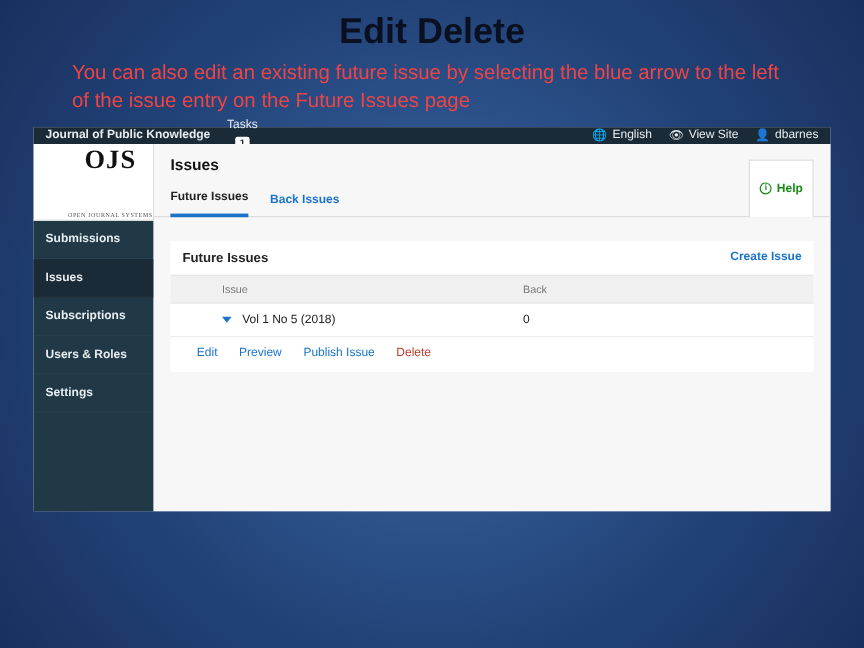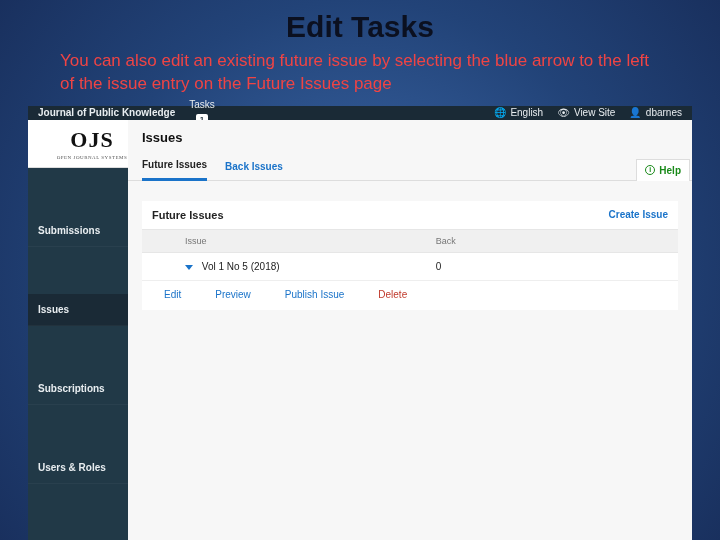--- a/index.html
+++ b/index.html
@@ -51,37 +51,36 @@
   .topbar .titem { margin-left: 14px; display:flex; align-items:center; gap:4px; cursor:pointer;}
   .topbar .icon { font-size:10px; }
   .body { flex:1; display:flex; }
   .sidebar {
     width: 100px;
     background: #213947;
     color: #e8edf0;
     display:flex; flex-direction:column;
   }
   .logo-box {
-    height: 48px;
+    height: 64px;
     background: #fff;
     color:#111;
-    display:flex; flex-direction:column; align-items:center; justify-content:center;
+    display:flex; flex-direction:column; align-items:center; justify-content:space-between;
     font-family: Georgia, 'Times New Roman', serif;
     border-bottom:1px solid #ddd;
     padding-left:28px;
   }
   .logo-text { font-size: 22px; font-weight:700; letter-spacing:1px; }
   .logo-sub { font-size:5px; letter-spacing:0.5px; color:#555; margin-top:2px;}
   .nav-item {
     padding: 10px 10px;
     font-size: 10px;
     font-weight:600;
     border-bottom: 1px solid rgba(255,255,255,0.04);
     cursor:pointer;
-    margin-top:47px;
   }
   .nav-item.active { background:#1a2a36; }
   .main {
     flex:1; background:#f7f7f7; position:relative;
     display:flex; flex-direction:column;
   }
   .page-h {
     padding: 10px 14px 4px 14px;
     font-size: 13px; font-weight:700; color:#111;
   }
@@ -89,23 +88,23 @@
     display:flex; gap:18px; padding: 4px 14px 0 14px;
     border-bottom:1px solid #ddd;
     align-items:flex-end;
     position:relative;
   }
   .tab {
     padding: 6px 0 8px 0; font-size:10px; font-weight:600; color:#1a73c9; cursor:pointer;
   }
   .tab.active { color:#222; border-bottom:3px solid #1a73c9; margin-bottom:-1px;}
   .help-tab {
-    position:absolute; right:2px; bottom:-1px;
+    position:absolute; right:14px; bottom:-1px;
     background:#fff; border:1px solid #ddd; border-bottom:none;
-    padding:5px 8px; font-size:10px; font-weight:600; color:#1a8a1a;
+    padding:18px 8px; font-size:10px; font-weight:600; color:#1a8a1a;
     display:flex; align-items:center; gap:4px; cursor:pointer;
   }
   .help-tab .hicon {
     width:10px;height:10px;border:1.5px solid #1a8a1a;border-radius:50%;
     font-size:7px;line-height:8px;text-align:center;color:#1a8a1a;font-weight:700;
   }
   .panel {
     margin: 20px 14px 0 14px;
     background:#fff;
   }
@@ -123,29 +122,29 @@
   .grid-row {
     display:flex; padding:8px 10px; font-size:10px; align-items:center;
     border-bottom:1px solid #eee; cursor:pointer;
   }
   .tri {
     display:inline-block; width:0;height:0;
     border-left:4px solid transparent;border-right:4px solid transparent;
     border-top:5px solid #1a73c9; margin-right:6px;
   }
   .row-actions {
-    display:flex; gap:34px; padding: 8px 10px 10px 22px; font-size:10px;
+    display:flex; gap:18px; padding: 8px 10px 10px 22px; font-size:10px;
   }
   .row-actions span { color:#1a73c9; cursor:pointer; font-weight:500;}
   .row-actions .del { color:#c0392b; }
 </style>
 </head>
 <body>
 
-<div class="slide-title">Edit Tasks</div>
+<div class="slide-title">Edit Delete</div>
 <div class="slide-desc">You can also edit an existing future issue by selecting the blue arrow to the left of the issue entry on the Future Issues page</div>
 
 <div class="app">
   <div class="topbar">
     <span class="journal">Journal of Public Knowledge</span>
     <span class="tasks">
       <span>Tasks</span>
       <span class="badge">1</span>
     </span>
     <span class="spacer"></span>

